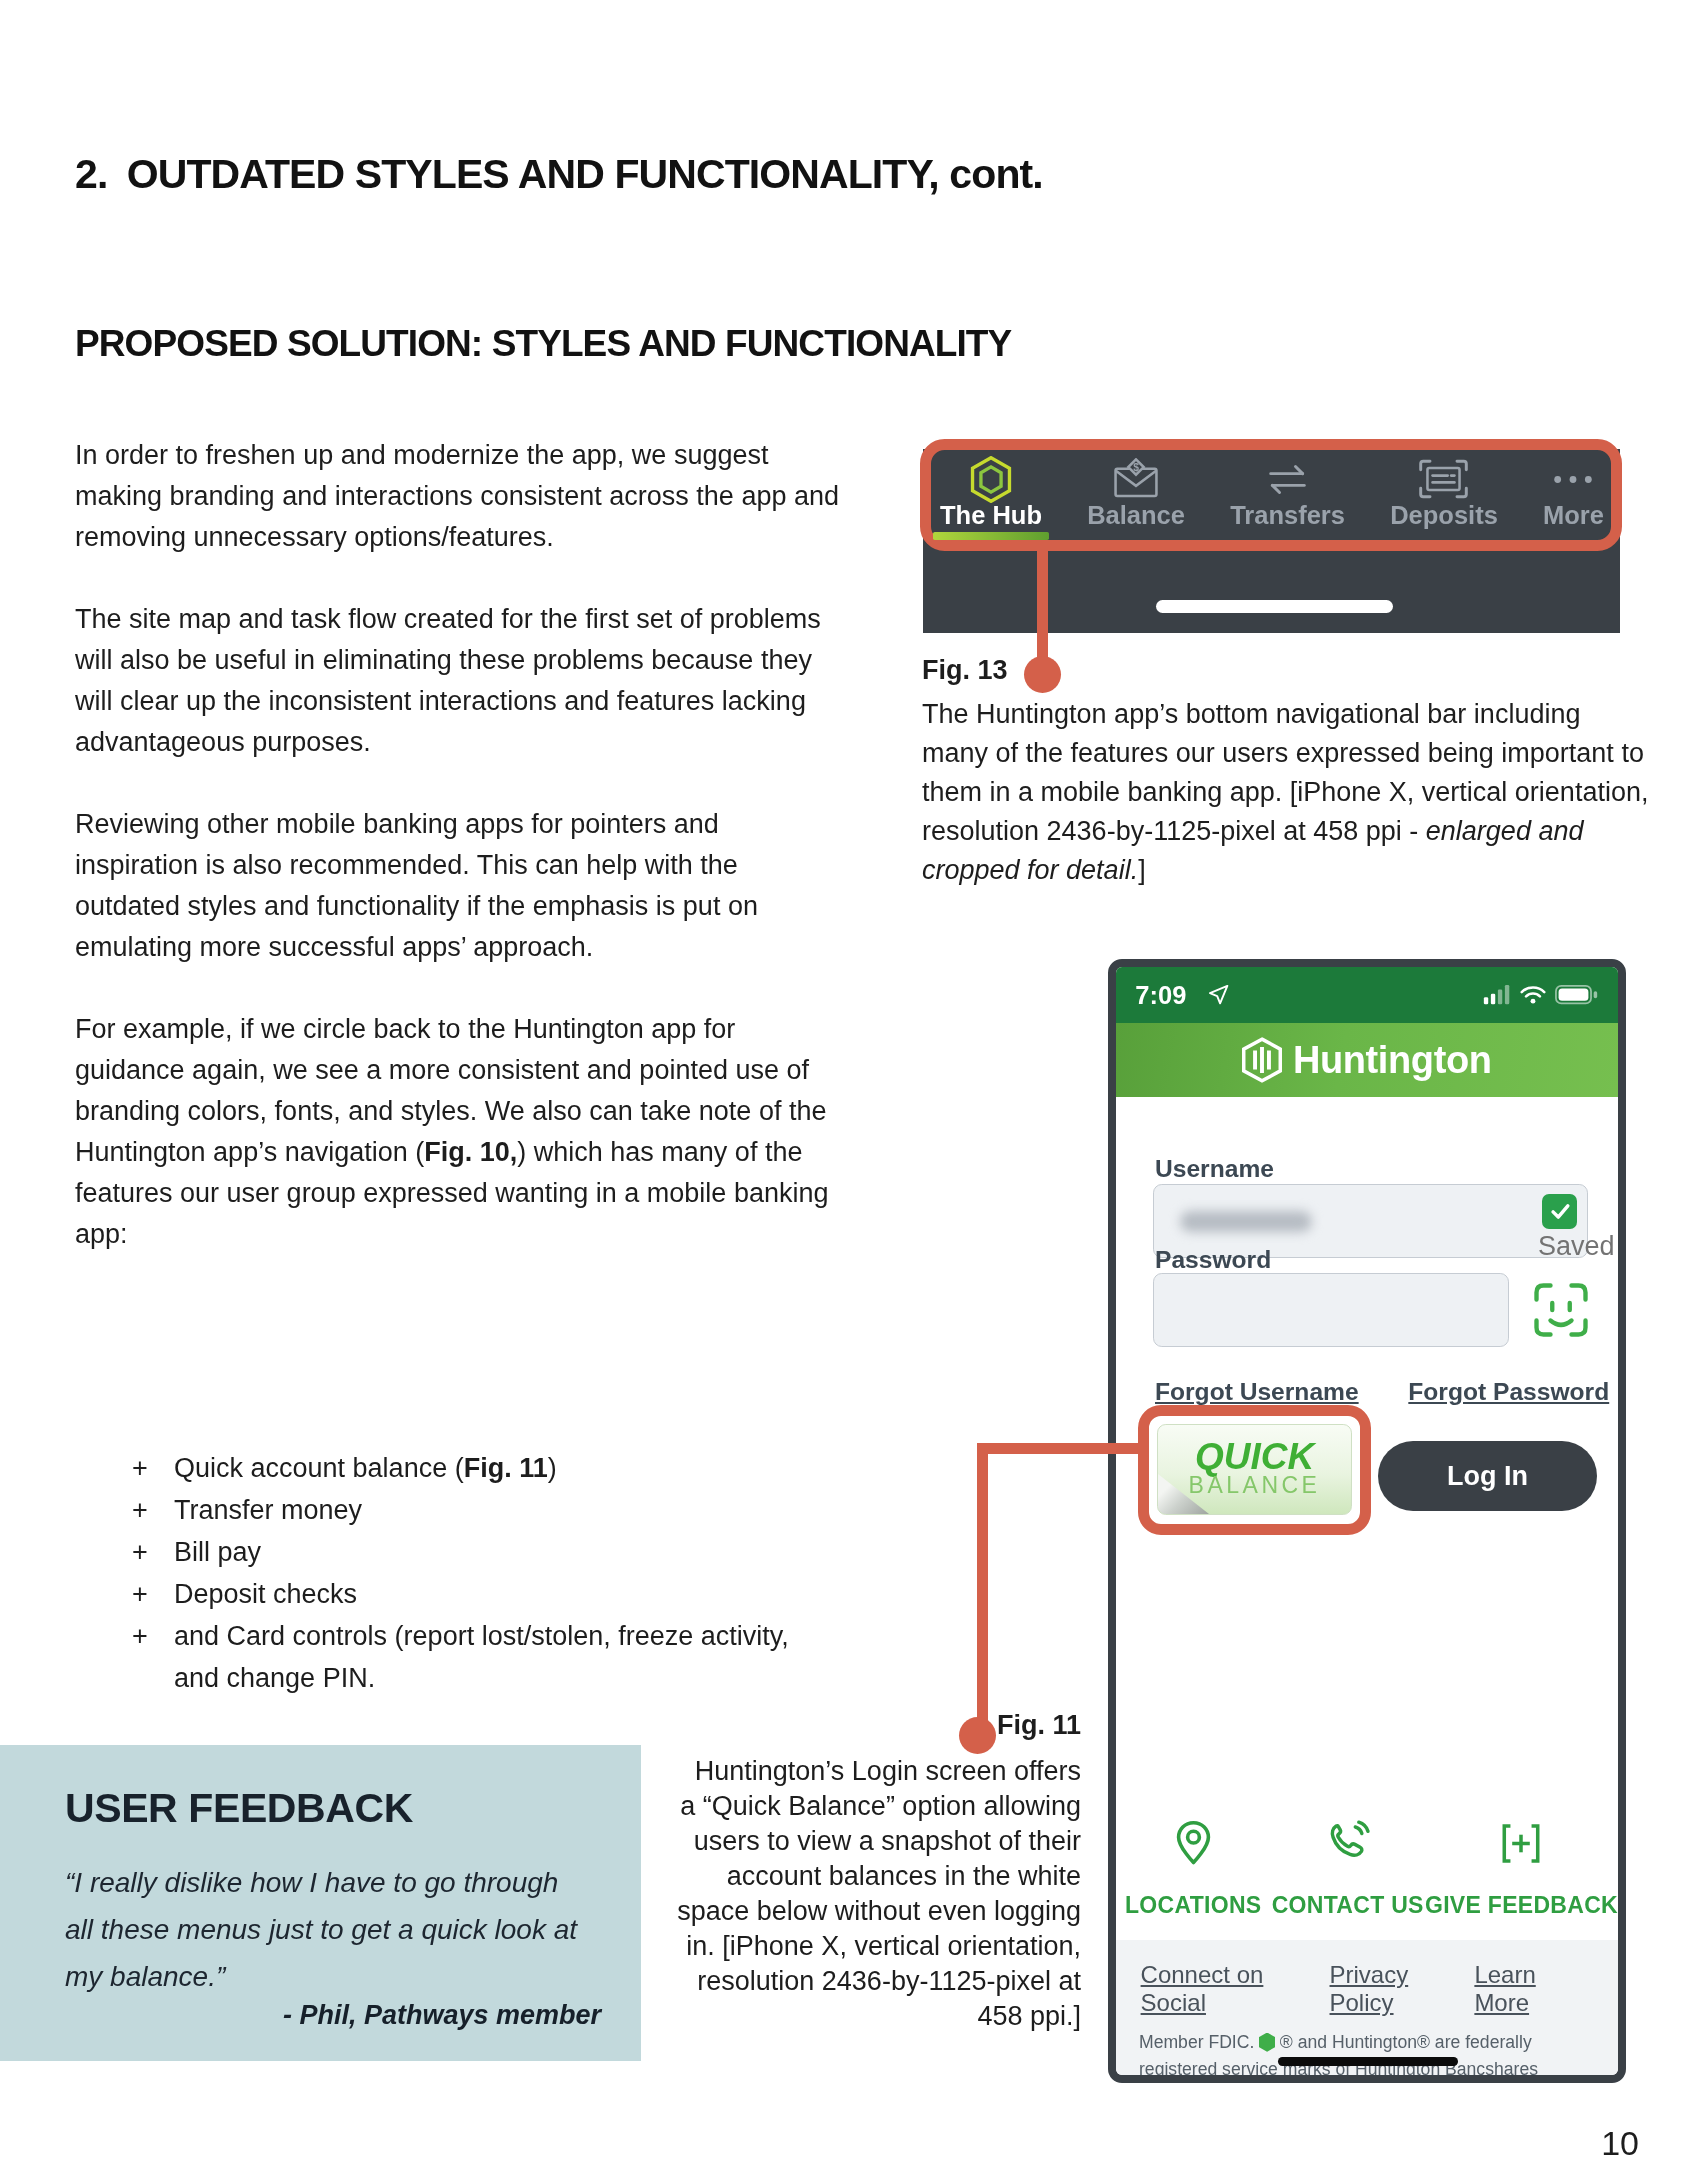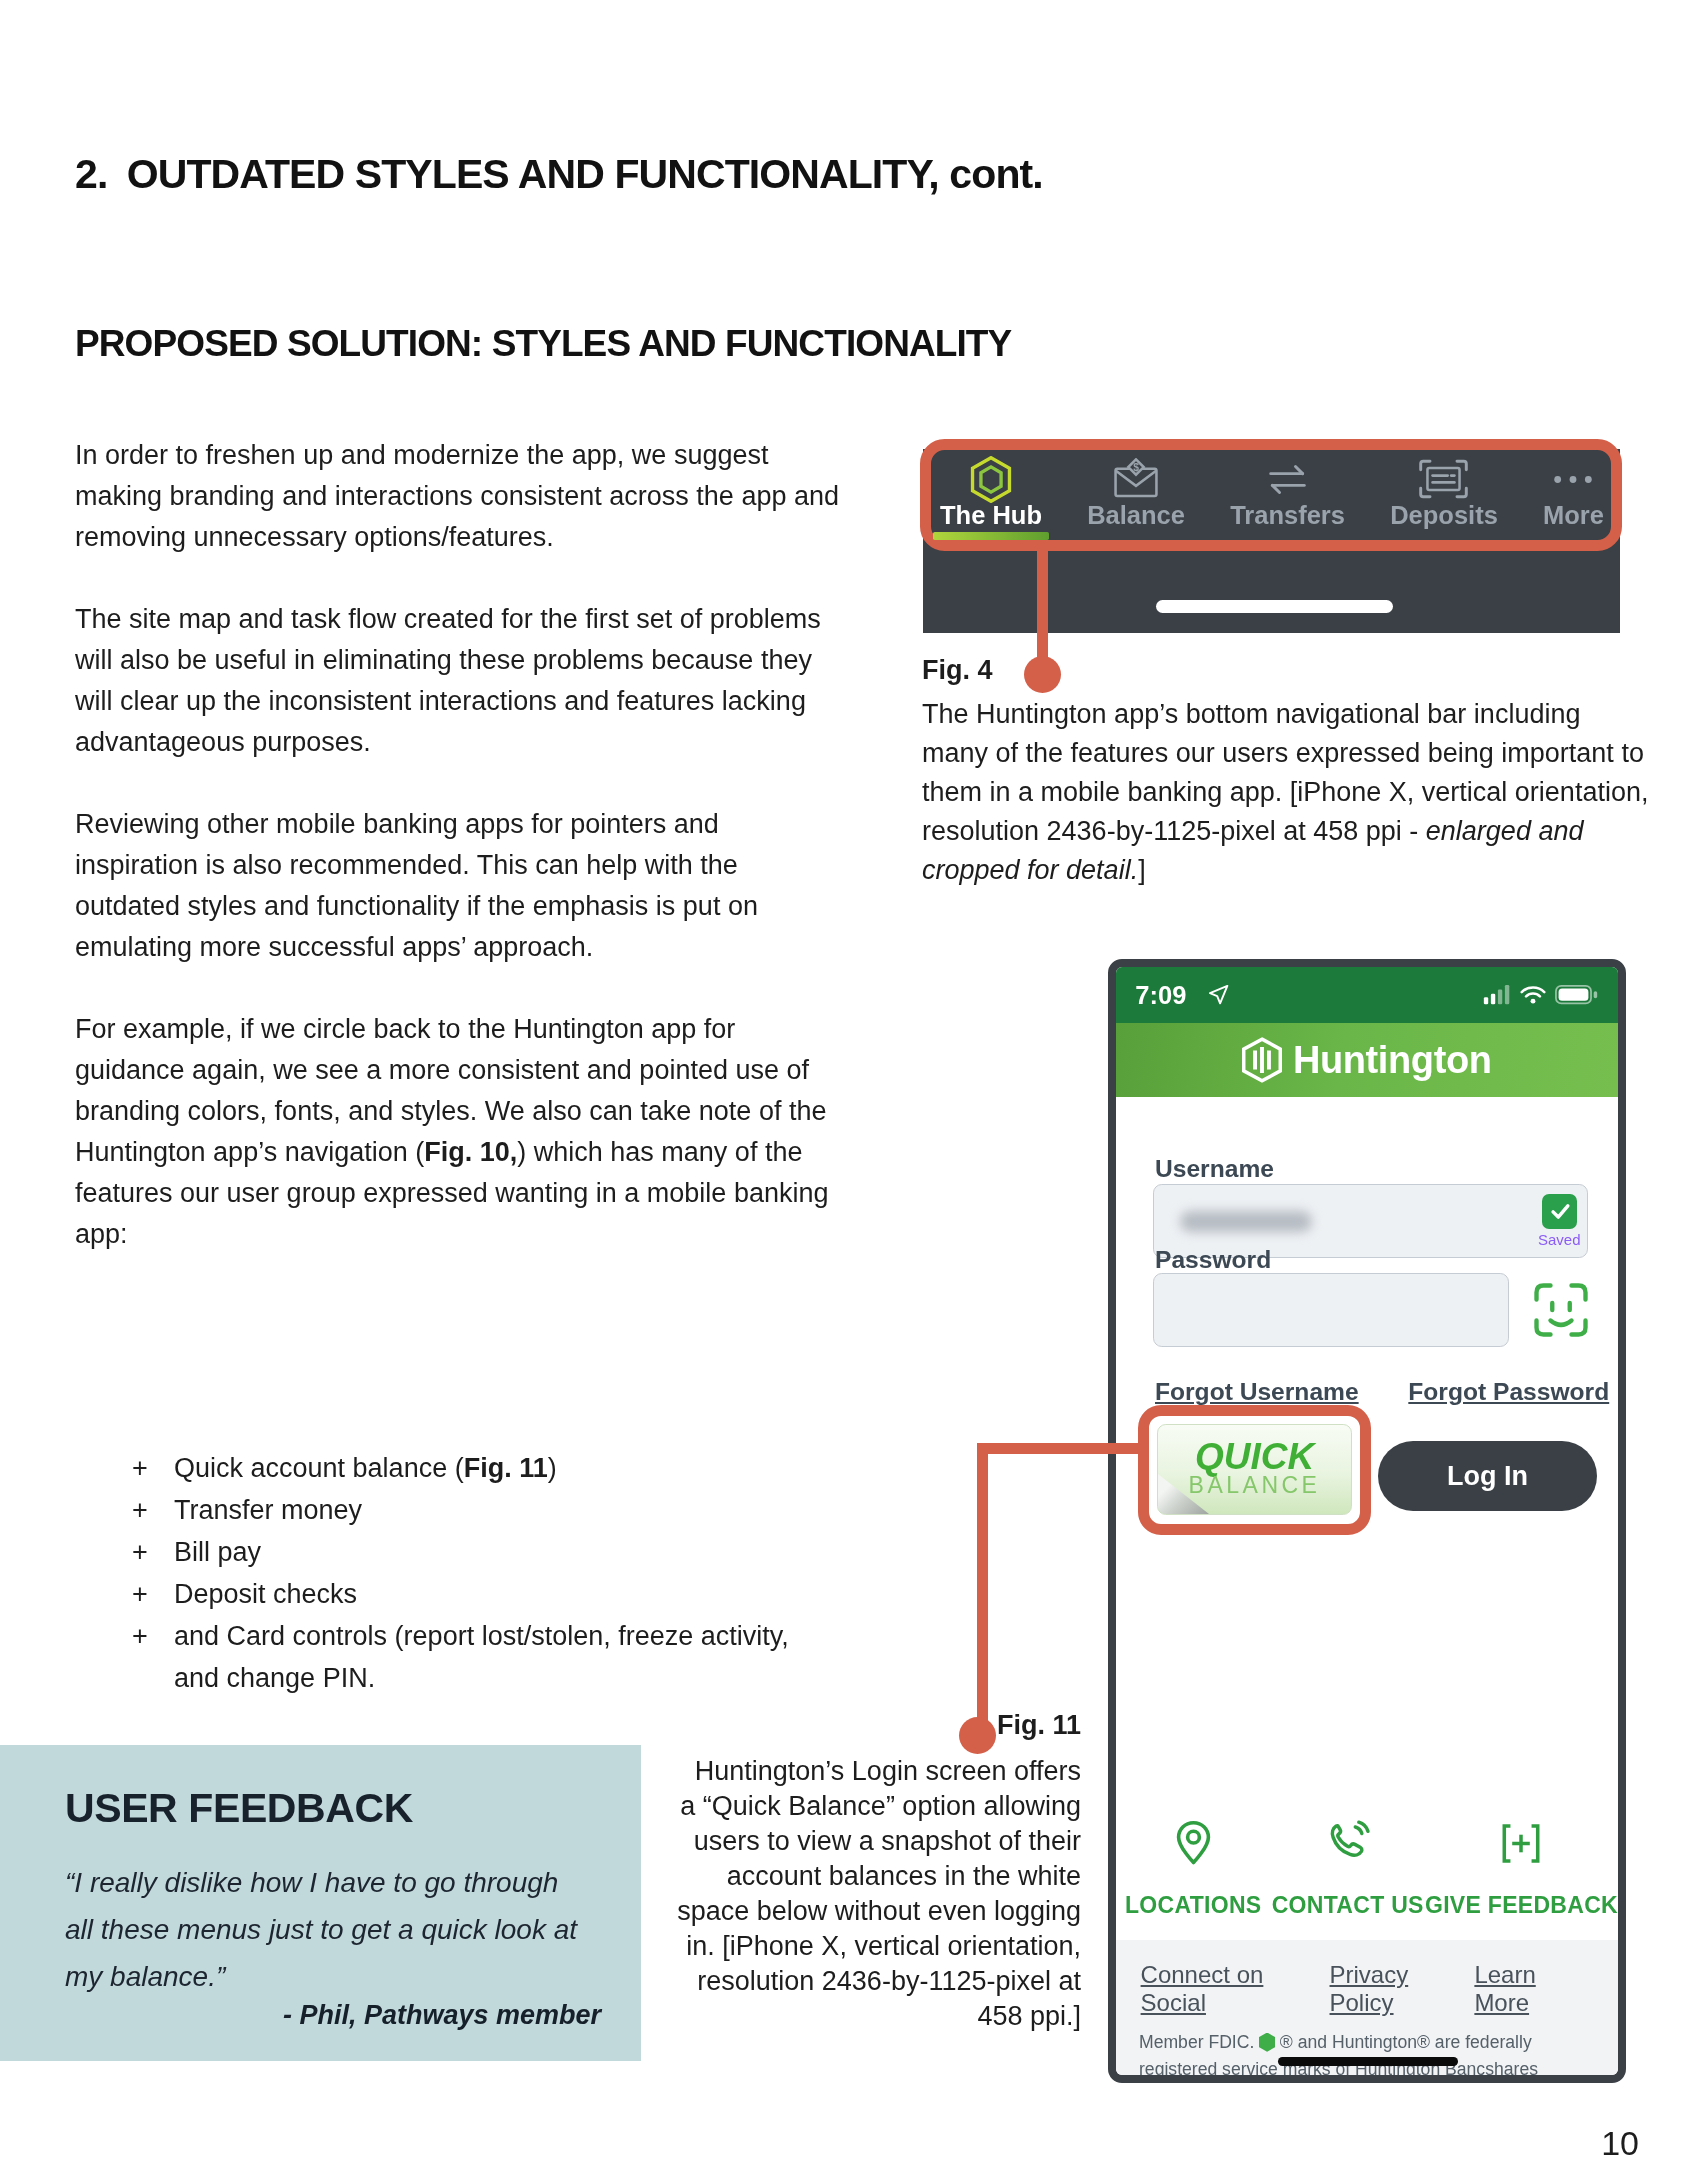--- a/index.html
+++ b/index.html
@@ -68,21 +68,21 @@
               background:linear-gradient(100deg,#58a03a 0%,#6ab648 45%,#76bf4f 100%);
               display:flex; align-items:center; justify-content:center; gap:10.5px; }
   .brand-text { font-size:38px; font-weight:800; color:#fff; letter-spacing:-0.4px; }
 
   .p-label { position:absolute; font-size:24.6px; font-weight:bold; color:#3c4853; }
   .p-input { position:absolute; background:#eef1f4; border:1.8px solid #c6ccd3; border-radius:8.8px; }
   .blur-blob { position:absolute; left:26px; top:26px; width:132px; height:21px; background:#b6bcc3;
                border-radius:10.5px; filter:blur(5.3px); }
   .saved-check { position:absolute; left:388px; top:8.8px; width:35px; height:35px; background:#2aa04c;
                  border-radius:7px; display:flex; align-items:center; justify-content:center; }
-  .saved-label { position:absolute; left:384px; top:46px; font-size:15px; color:#8b5cf6; }
+  .saved-label { position:absolute; left:384px; top:46px; font-size:27px; color:#737373; }
   .p-link { position:absolute; font-size:24.6px; font-weight:bold; color:#3c4853; text-decoration:underline; }
 
   .qb-sticker { position:absolute; left:41px; top:457px; width:195px; height:91px; border-radius:8.8px;
                 background:linear-gradient(180deg,#f8fcf5 0%,#e9f4e0 55%,#cfe7bd 100%);
                 border:0.9px solid #cfe0c4; overflow:hidden;
                 display:flex; flex-direction:column; align-items:center; justify-content:center; }
   .qb-word1 { font-size:37px; font-weight:900; font-style:italic; color:#3faf35; line-height:32px; }
   .qb-word2 { font-size:23px; color:#85c striking; }
   .qb-word2 { font-size:23px; color:#85c76a; letter-spacing:3.5px; line-height:24.6px; }
   .qb-curl { position:absolute; left:0; bottom:0; width:51px; height:40px;
@@ -214,21 +214,21 @@
             <circle cx="45" cy="20" r="4"></circle>
         </svg>
       </span>
       <span class="nav-label">More</span>
     </div>
   </div>
 
   <div class="conn red" style="left:1037px; top:544px; width:11.4px; height:123px;"></div>
   <div class="dot" style="left:1024px; top:656px;"></div>
   <div class="f10-cap">
-    <span class="cap-label">Fig. 4</span>
+    <span class="cap-label">Fig. 13</span>
     <span>The Huntington app’s bottom navigational bar including many of the features our users expressed being important to them in a mobile banking app. [iPhone X, vertical orientation, resolution 2436-by-1125-pixel at 458 ppi - </span><em>enlarged and cropped for detail.</em><span>]</span>
   </div>
 
   <div class="f11-cap">
     <span class="cap-label">Fig. 11</span>
     <span>Huntington’s Login screen offers a “Quick Balance” option allowing users to view a snapshot of their account balances in the white space below without even logging in. [iPhone X, vertical orientation, resolution 2436-by-1125-pixel at 458 ppi.]</span>
   </div>
   <div class="conn red" style="left:977px; top:1443px; width:172px; height:11.4px;"></div>
   <div class="conn red" style="left:977px; top:1443px; width:11.4px; height:292px;"></div>
   <div class="dot" style="left:959px; top:1717px;"></div>

